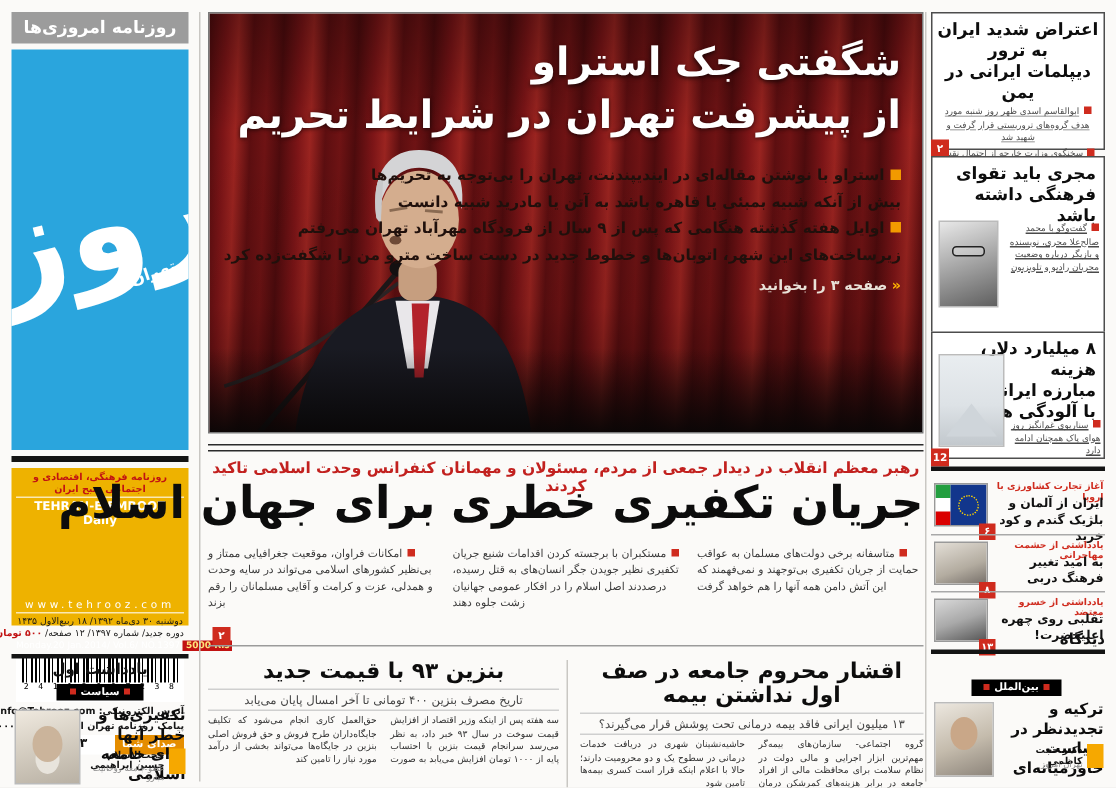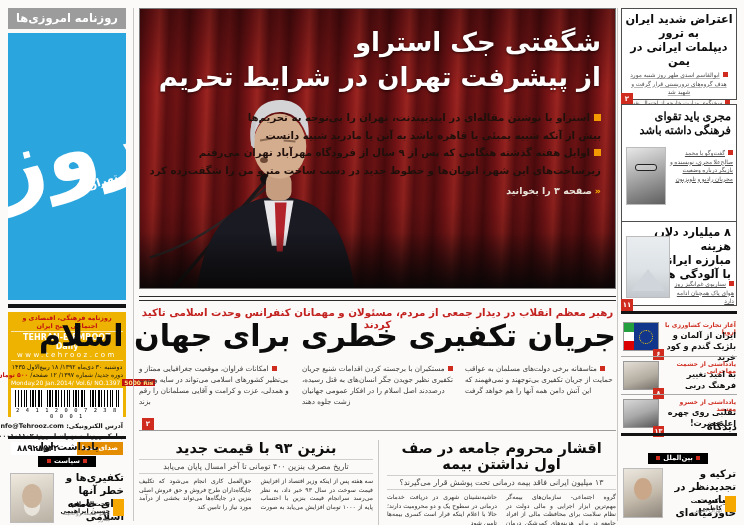--- a/index.html
+++ b/index.html
@@ -15,21 +15,21 @@
                font-size:86px; letter-spacing:-6px; transform:rotate(-14deg); line-height:1; }
   .logo-city { position:absolute; right:8px; top:142px; color:#fff; font-size:11px;
                transform:rotate(-18deg); font-weight:bold; }
   .blackrule { background:#141414; }
   .rule1 { left:8px; top:304px; width:118px; height:4px; }
   .infobox { left:8px; top:312px; width:118px; height:105px; background:#eeb200; padding:2px 3px; font-size:6.3px; }
   .tagline { color:#c11212; font-weight:bold; text-align:center; font-size:6.4px;
              border-bottom:1px solid rgba(255,255,255,.7); padding-bottom:1px; }
   .daily-en { color:#fff; font-weight:bold; text-align:center; font-size:8px; direction:ltr; margin-top:1px; }
   .website { color:#fff; text-align:center; font-size:7px; letter-spacing:2.5px; direction:ltr;
-             border-bottom:1px solid rgba(255,255,255,.7); padding-bottom:1px; }
+             border-bottom:1px solid rgba(255,255,255,.7); padding-bottom:1px;margin-top:48px; }
   .inf-line { color:#161616; text-align:center; font-size:6.2px; margin-top:1.5px; white-space:nowrap; }
   .price-fa { color:#c11212; font-weight:bold; }
   .date-en { direction:ltr; color:#fff; text-align:center; font-size:6px; margin-top:1px; white-space:nowrap; }
   .price-en { background:#c11212; color:#ffe27a; font-weight:bold; padding:0 2px; display:inline-block; }
   .barcode-wrap { background:#fff; margin-top:2px; padding:2px 4px 1px; }
   .barcode-bars { height:17px;
       background:repeating-linear-gradient(90deg,#000 0 1.4px,#fff 1.4px 2.8px,#000 2.8px 3.6px,#fff 3.6px 6px,#000 6px 7.4px,#fff 7.4px 8.6px); }
   .barcode-digits { direction:ltr; text-align:center; font-size:5.4px; letter-spacing:1.6px; color:#000;
                     font-family:"DejaVu Sans Mono", monospace; }
   .contact-line { color:#161616; font-weight:bold; text-align:center; font-size:6.4px; margin-top:2px; white-space:nowrap; }
@@ -98,21 +98,21 @@
   .b-title { text-align:center; font-weight:bold; font-size:14.5px; color:#0d0d0d; padding:4px 0 3px; }
   .b-sub { text-align:center; font-size:7.8px; color:#444; border-top:1px solid #cfcfcf;
            border-bottom:1px solid #cfcfcf; padding:2px 0; }
   .b-body { margin-top:3px; column-count:2; column-gap:9px; font-size:6.1px; line-height:8.6px;
             color:#2e2e2e; text-align:justify; height:52px; overflow:hidden; }
   .vl-c { left:378px; top:440px; height:85px; }
 
   
   .rbox { left:621px; width:116px; border:1px solid #4d4d4d; background:#fff; }
   .rb1 { top:8px; height:92px; }
-  .rb2 { top:104px; height:143px;font-family:Liberation Serif, serif; }
+  .rb2 { top:104px; height:143px; }
   .rb3 { top:221px; height:85px; }
   .rb-title { text-align:center; font-weight:bold; font-size:11.3px; line-height:14px; color:#0d0d0d; padding-top:4px; }
   .rb-title.right { text-align:right; padding-right:5px; }
   .rb-bullet { font-size:5.9px; line-height:8.5px; color:#4a4a4a; text-align:center; padding:0 4px; margin-top:2px; }
   .rb-bullet u { text-decoration:underline; text-decoration-color:#b9b9b9; }
   .rb-badge { position:absolute; left:-1px; bottom:-6px; }
   .rb-photo { position:absolute; left:4px; }
   .p-saleh { top:42px; width:40px; height:58px;
              background:linear-gradient(160deg,#e8e8e8 0%,#9d9d9d 55%,#5f5f5f 100%); }
   .p-saleh .glasses { position:absolute; left:8px; top:16px; width:22px; height:7px;
@@ -290,21 +290,21 @@
   </div>
 
   <div class="abs rbox rb3">
     <div class="rb-title right">۸ میلیارد دلار، هزینه</div>
     <div class="rb-title right" style="padding-top:0">مبارزه ایرانی‌ها</div>
     <div class="rb-title right" style="padding-top:0">با آلودگی هوا</div>
     <div class="rb-photo portrait p-smog">
       <div class="mtn"></div>
     </div>
     <div class="rb3-bullet"><span class="sq-red"></span><u>سناریوی غم‌انگیز روز هوای پاک همچنان ادامه دارد</u></div>
-    <div class="rb-badge"><span class="badge">۱۱</span></div>
+    <div class="rb-badge"><span class="badge">12</span></div>
   </div>
 
   <div class="abs blackrule rrule1"></div>
 
   <div class="abs mini m1">
     <div class="mini-img">
       <div class="euflag">
         <div class="eu-left">
             <div class="eu-ring"></div>
           </div>

